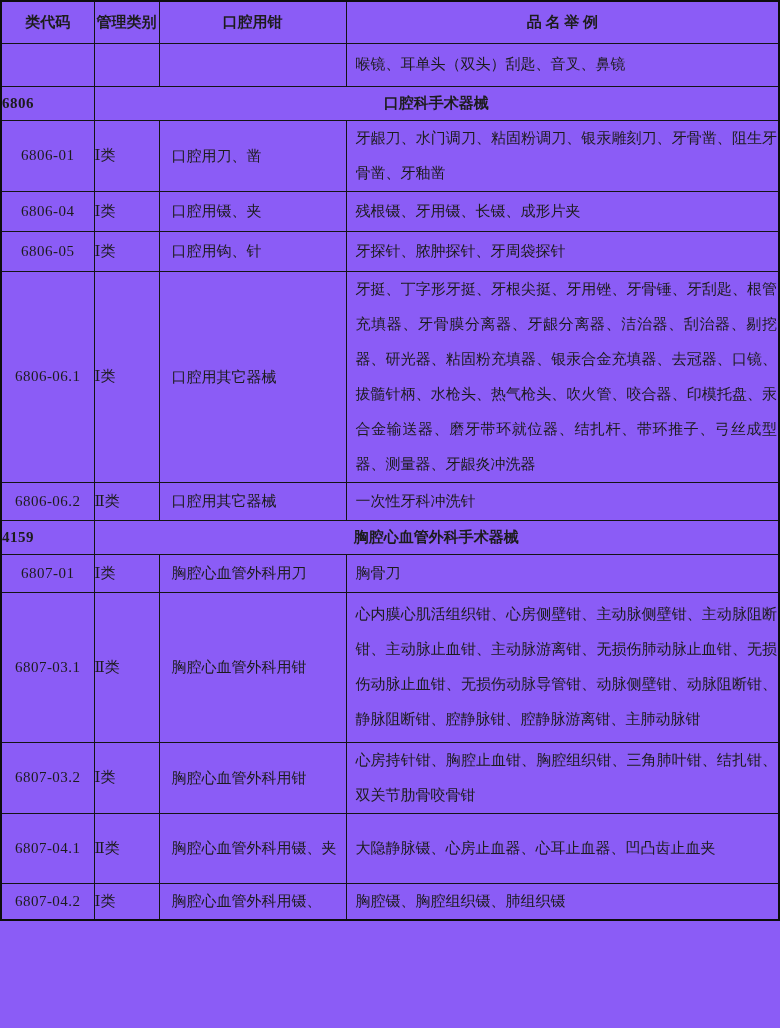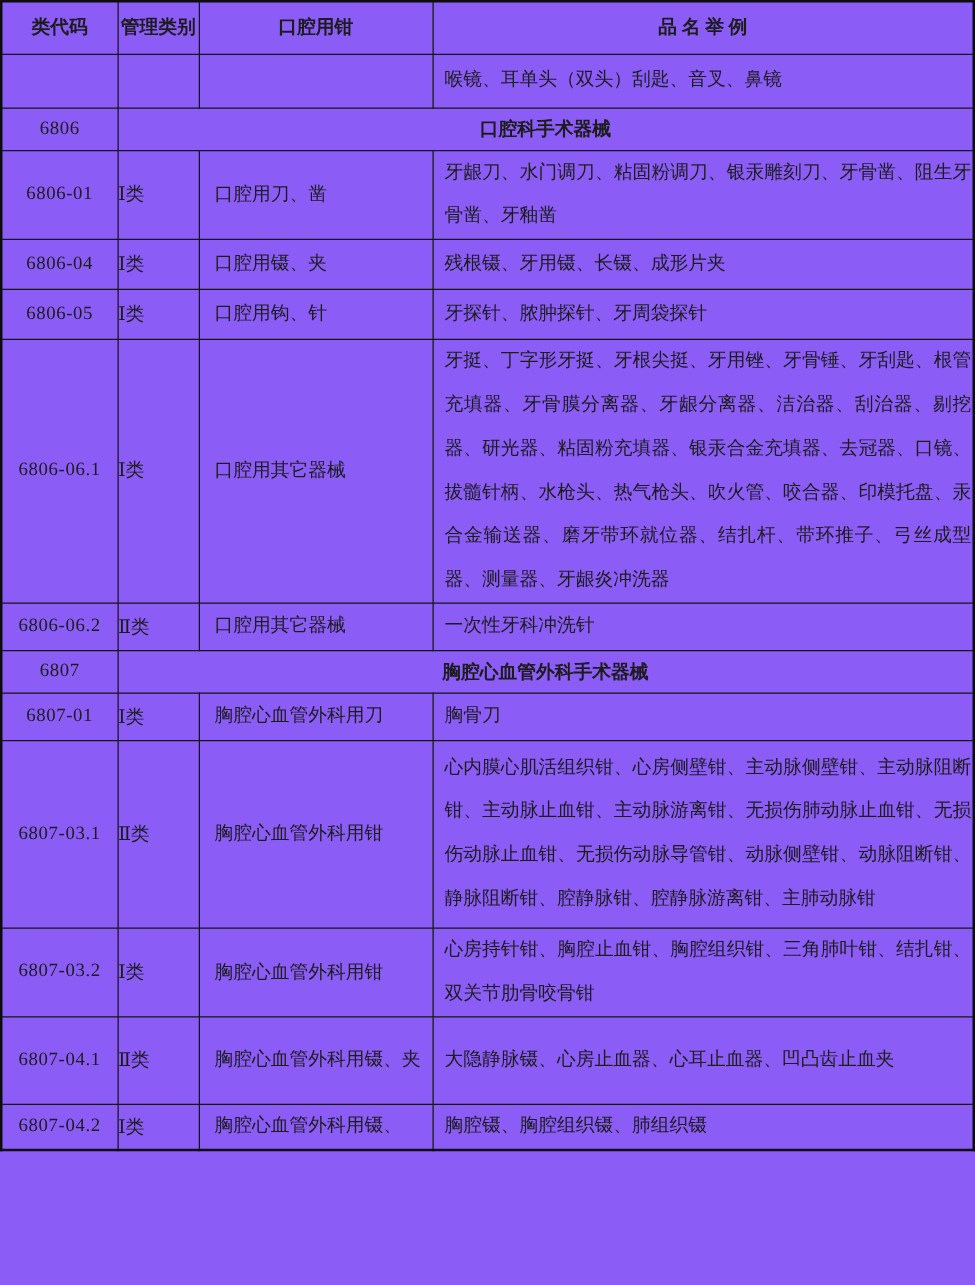--- a/index.html
+++ b/index.html
@@ -54,22 +54,21 @@
     line-height: 30px;
   }
   td.ex {
     text-align: justify;
     text-justify: inter-ideograph;
     padding-left: 9px;
     padding-right: 1px;
     line-height: 35px;
   }
   td.section-code {
-    text-align: center;
-    font-weight: normal;
+    font-weight: bold;
     letter-spacing: 0.5px;
   }
   td.section-title {
     text-align: center;
     font-weight: bold;
   }
 </style>
 </head>
 <body>
 
@@ -133,21 +132,21 @@
     </tr>
 
     <tr style="height:38px">
       <td class="code">6806-06.2</td>
       <td class="cat">Ⅱ类</td>
       <td class="name">口腔用其它器械</td>
       <td class="ex">一次性牙科冲洗针</td>
     </tr>
 
     <tr style="height:34px">
-      <td class="section-code">6807</td>
+      <td class="section-code">4159</td>
       <td class="section-title" colspan="3">胸腔心血管外科手术器械</td>
     </tr>
 
     <tr style="height:38px">
       <td class="code">6807-01</td>
       <td class="cat">Ⅰ类</td>
       <td class="name">胸腔心血管外科用刀</td>
       <td class="ex">胸骨刀</td>
     </tr>
 

